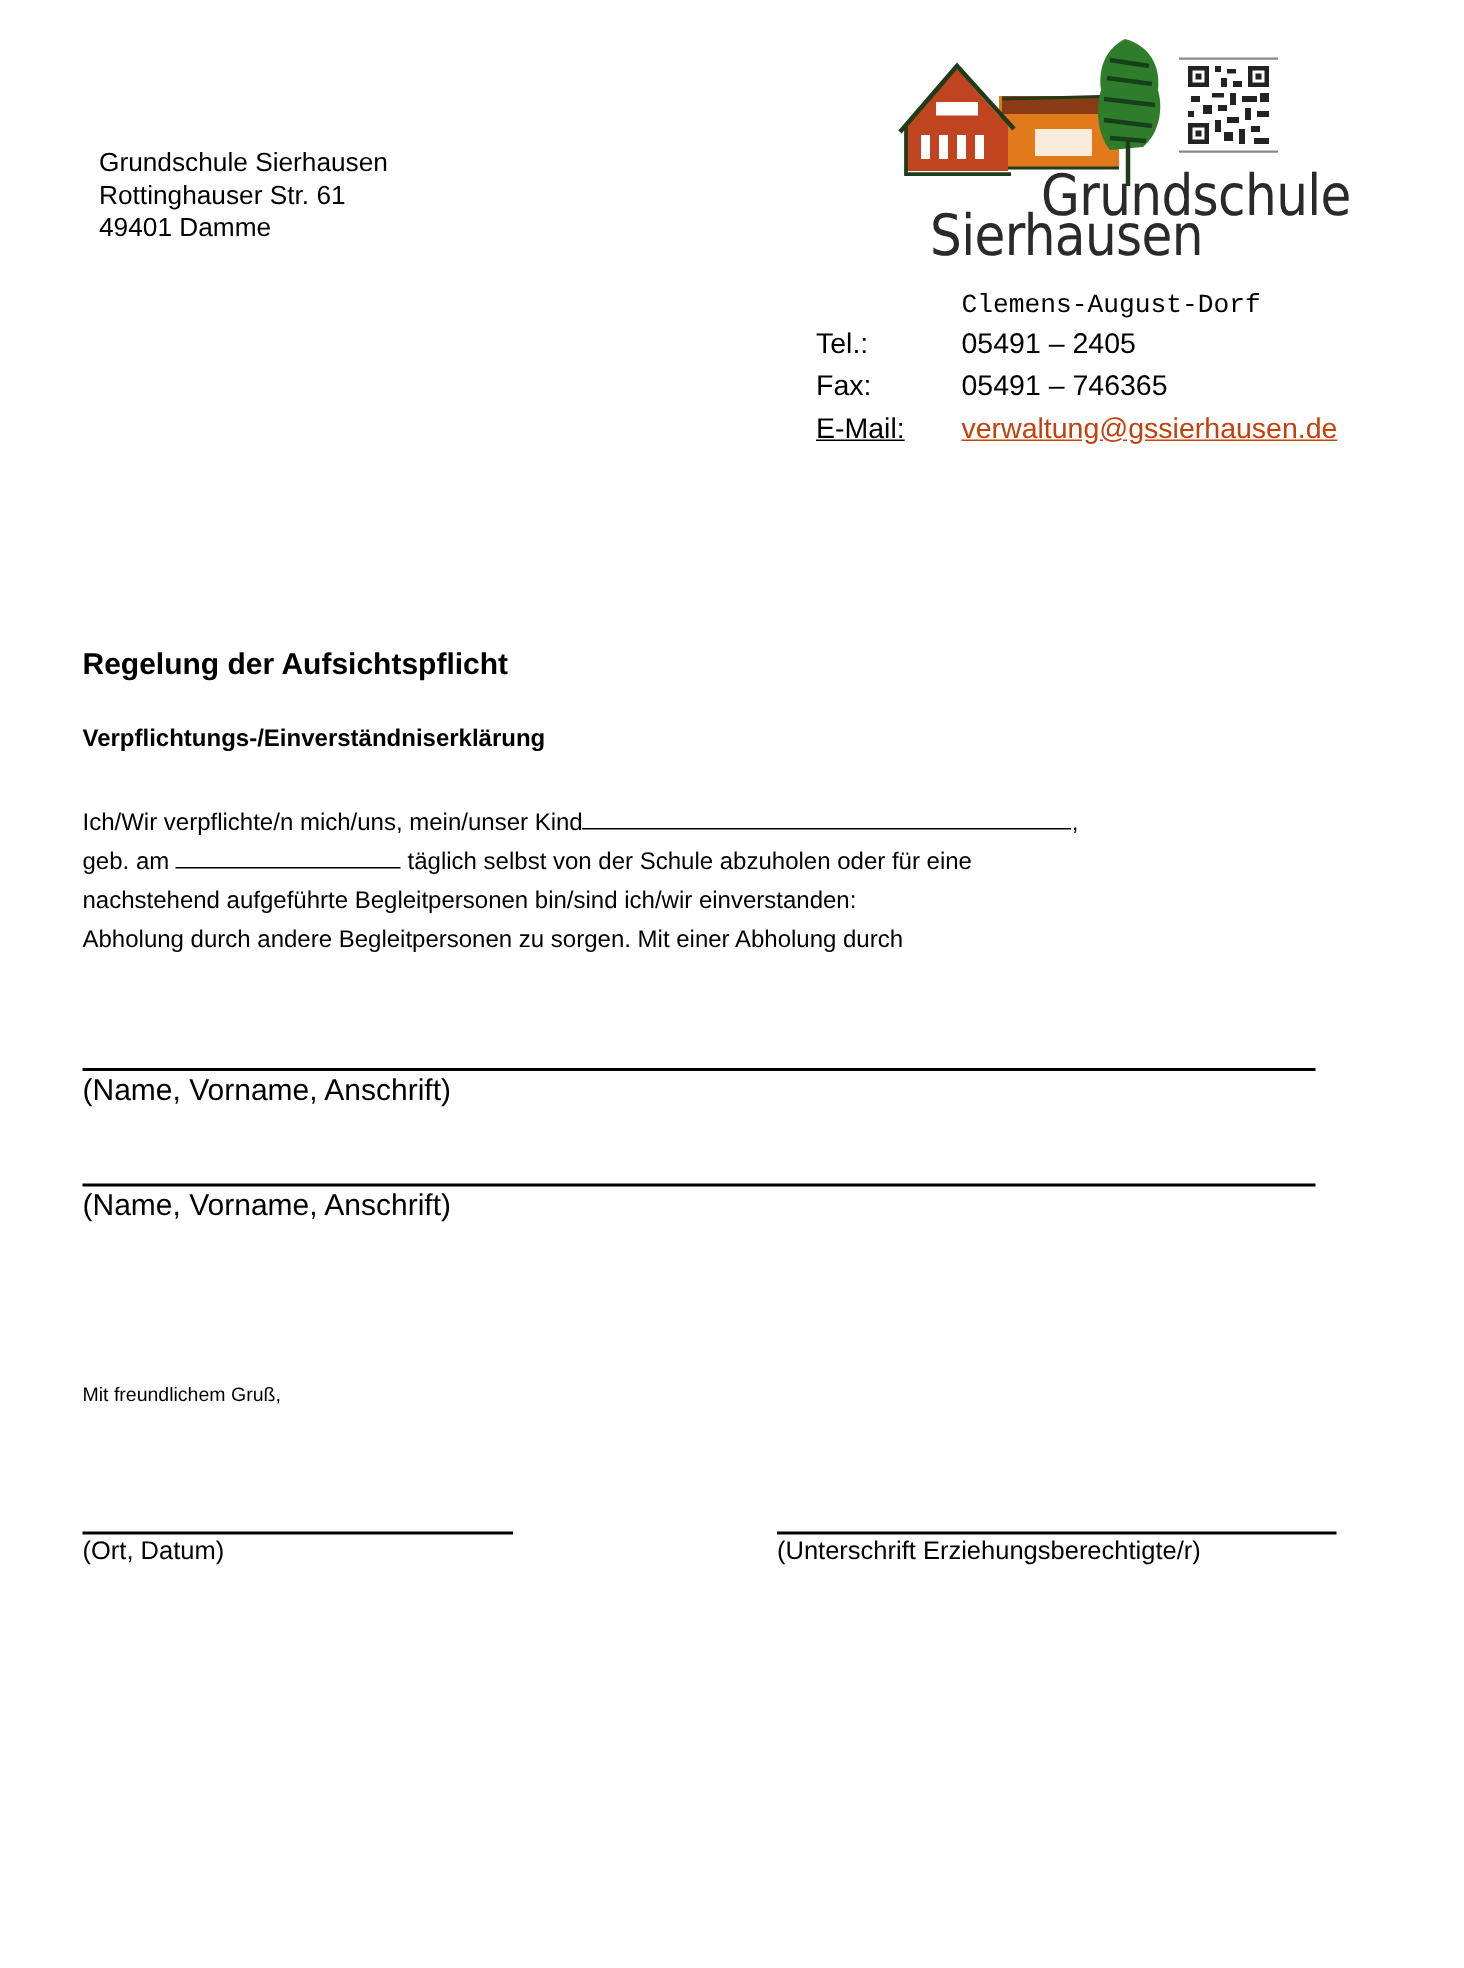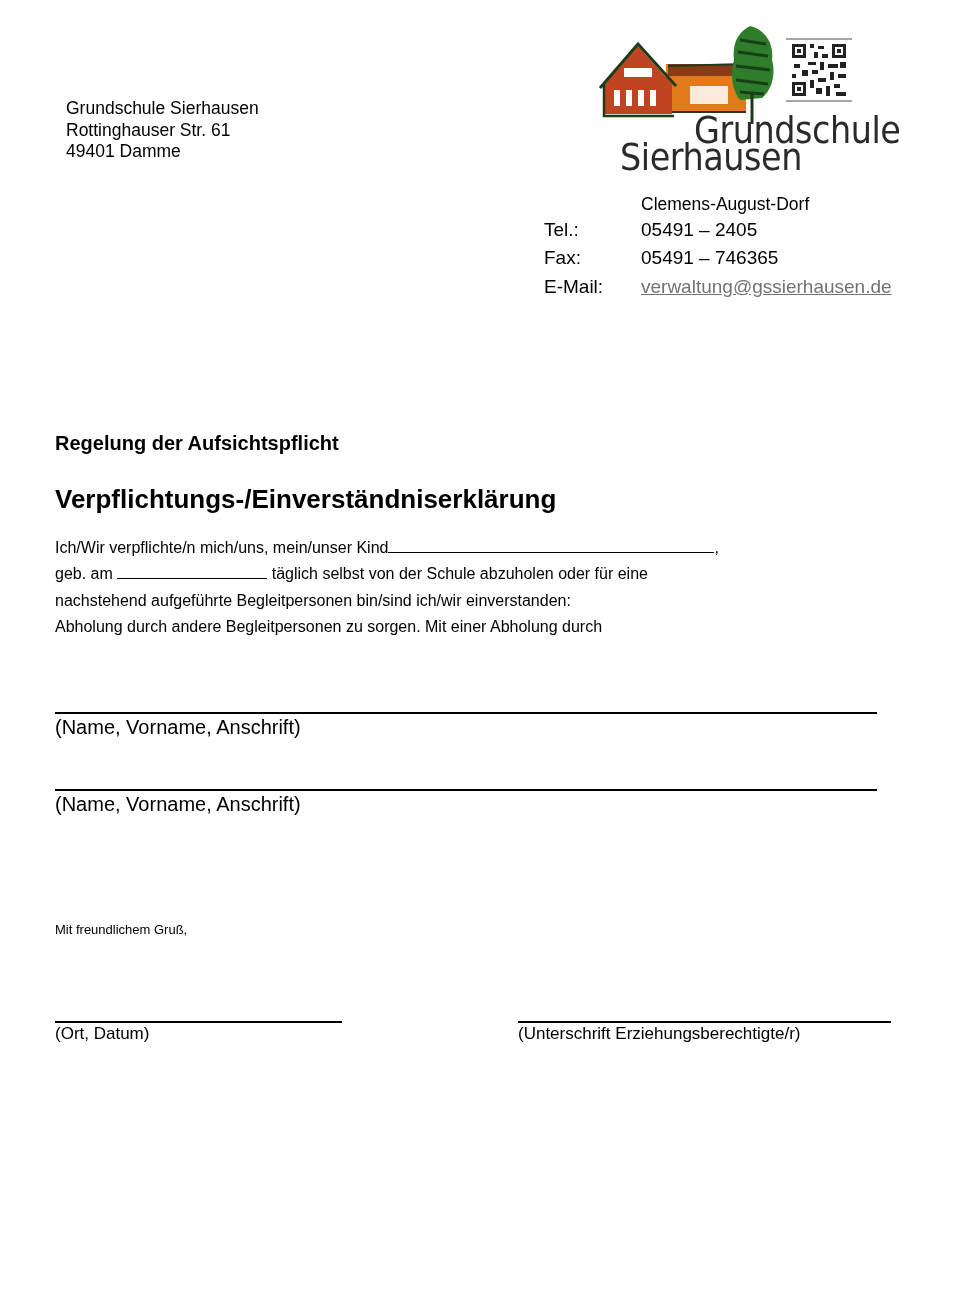--- a/index.html
+++ b/index.html
@@ -7,27 +7,27 @@
            font-family: "Liberation Sans", sans-serif; color: #000; }
     .abs { position: absolute; white-space: nowrap; }
     .sender { left: 66px; top: 98px; font-size: 17.5px; line-height: 21.5px; }
     .sender div { height: 21.5px; }
     .logo { left: 596px; top: 24px; width: 306px; height: 160px; }
     .logo-text { position: absolute; font-family: "DejaVu Sans", sans-serif; color: #2a2a2a; letter-spacing: -0.5px; }
     .logo-t1 { left: 98px; top: 86px; font-size: 38px; line-height: 40px; transform: scaleX(0.88); transform-origin: left top; }
     .logo-t2 { left: 24px; top: 113px; font-size: 38px; line-height: 40px; transform: scaleX(0.88); transform-origin: left top; }
     .qr { position: absolute; left: 190px; top: 14px; width: 66px; height: 64px; }
     .contact { font-size: 19px; }
-    .district { left: 641px; top: 194px; font-size: 17.5px; }
+    .district { left: 641px; top: 194px; font-size: 17.5px; font-family: Liberation Mono, monospace; }
     .c-label { left: 544px; text-align: center; }
     .c-value { left: 641px; }
-    .row1 { top: 219px; } .row2 { top: 247px; } .row3 { top: 276px; }
-    .email { color: #737373; text-decoration: underline; cursor: pointer; }
+    .row1 { top: 219px; } .row2 { top: 247px; } .row3 { top: 276px; text-decoration: underline; }
+    .email { color: #c2410c; text-decoration: underline; cursor: pointer; }
     .h1 { left: 55px; top: 432px; font-size: 20px; font-weight: bold; }
-    .h2 { left: 55px; top: 484px; font-size: 26px; font-weight: bold; }
+    .h2 { left: 55px; top: 484px; font-size: 16px; font-weight: bold; }
     .body-text { left: 55px; top: 535px; font-size: 16px; line-height: 26.3px; white-space: normal; width: 840px; }
     .body-text div { white-space: nowrap; height: 26.3px; }
     .blank { display: inline-block; border-bottom: 1.6px solid #000; height: 17px; vertical-align: baseline; }
     .line { position: absolute; height: 0; border-top: 2px solid #000; }
     .caption { font-size: 20px; }
     .greet { left: 55px; top: 922px; font-size: 13px; }
     .small-cap { font-size: 17px; }
   </style>
 </head>
 <body>

